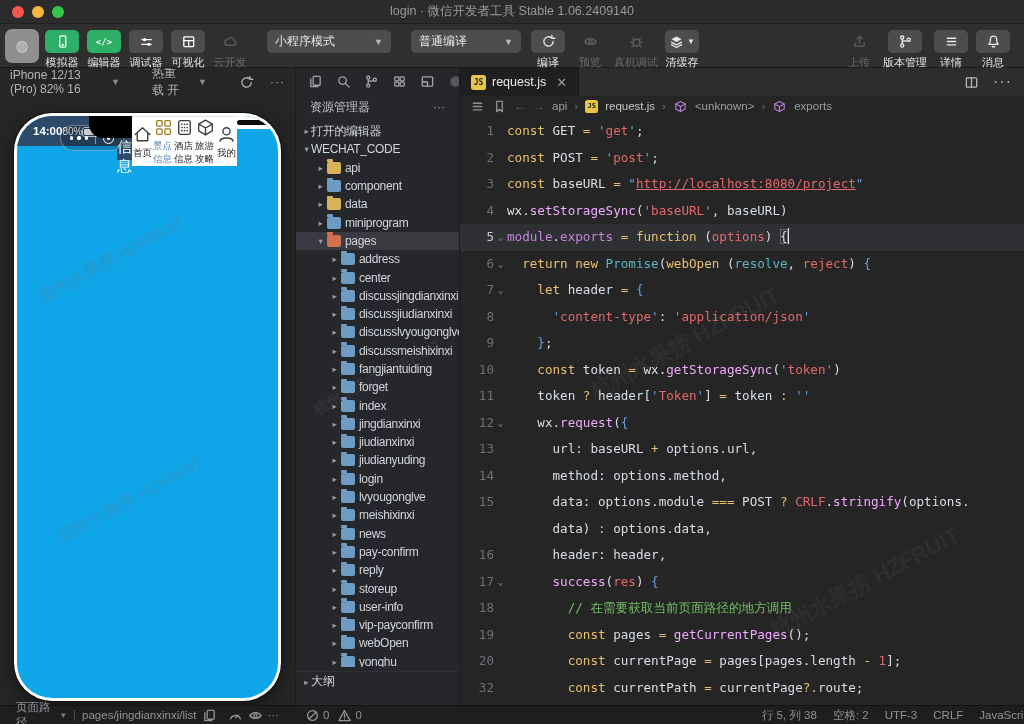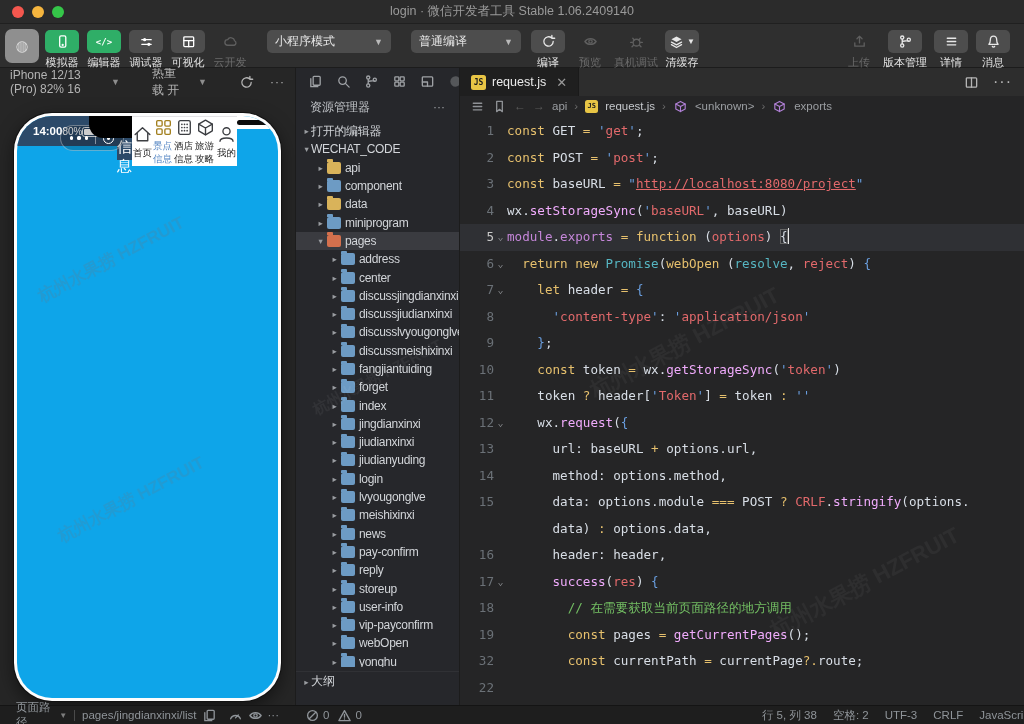--- a/index.html
+++ b/index.html
@@ -875,20 +875,25 @@
     <span class="ln">18</span>
     <span class="fold"></span>
     <span class="ct"><span class="tk-w">        </span><span class="tk-com">// 在需要获取当前页面路径的地方调用</span></span>
           </div>
           <div class="cl ">
     <span class="ln">19</span>
     <span class="fold"></span>
     <span class="ct"><span class="tk-w">        </span><span class="tk-k">const </span><span class="tk-w">pages </span><span class="tk-k">= </span><span class="tk-f">getCurrentPages</span><span class="tk-w">();</span></span>
           </div>
           <div class="cl ">
+    <span class="ln">20</span>
+    <span class="fold"></span>
+    <span class="ct"><span class="tk-w">        </span><span class="tk-k">const </span><span class="tk-w">currentPage </span><span class="tk-k">= </span><span class="tk-w">pages[pages.length </span><span class="tk-k">- </span><span class="tk-s">1</span><span class="tk-w">];</span></span>
+          </div>
+          <div class="cl ">
     <span class="ln">32</span>
     <span class="fold"></span>
     <span class="ct"><span class="tk-w">        </span><span class="tk-k">const </span><span class="tk-w">currentPath </span><span class="tk-k">= </span><span class="tk-w">currentPage</span><span class="tk-k">?.</span><span class="tk-w">route;</span></span>
           </div>
           <div class="cl ">
     <span class="ln">22</span>
     <span class="fold"></span>
     <span class="ct"></span>
           </div>
         </div>

